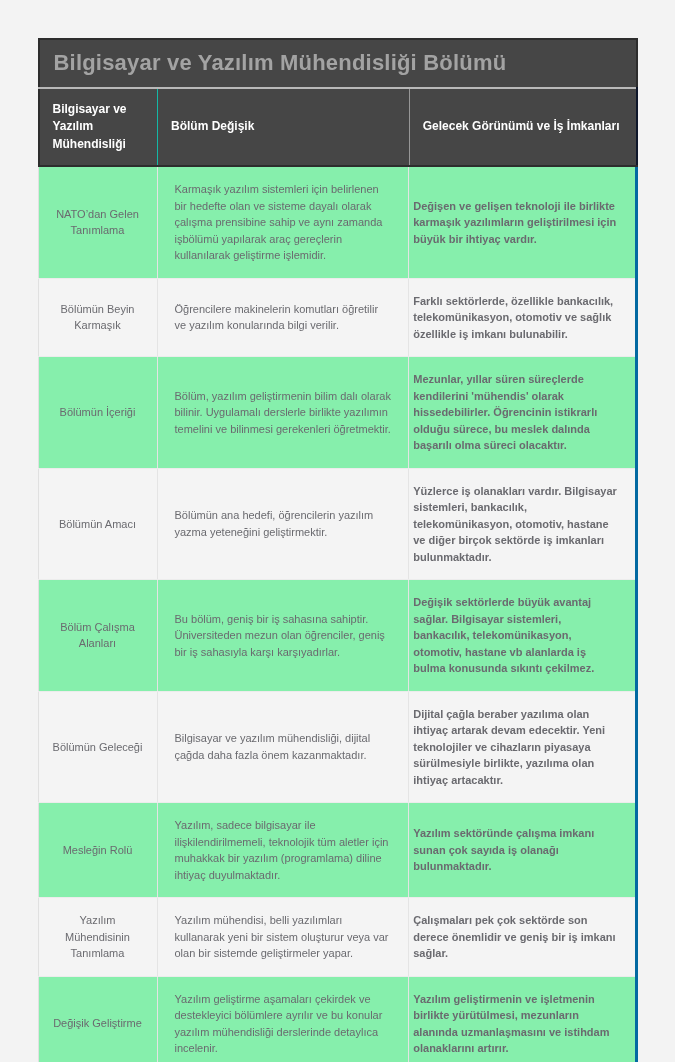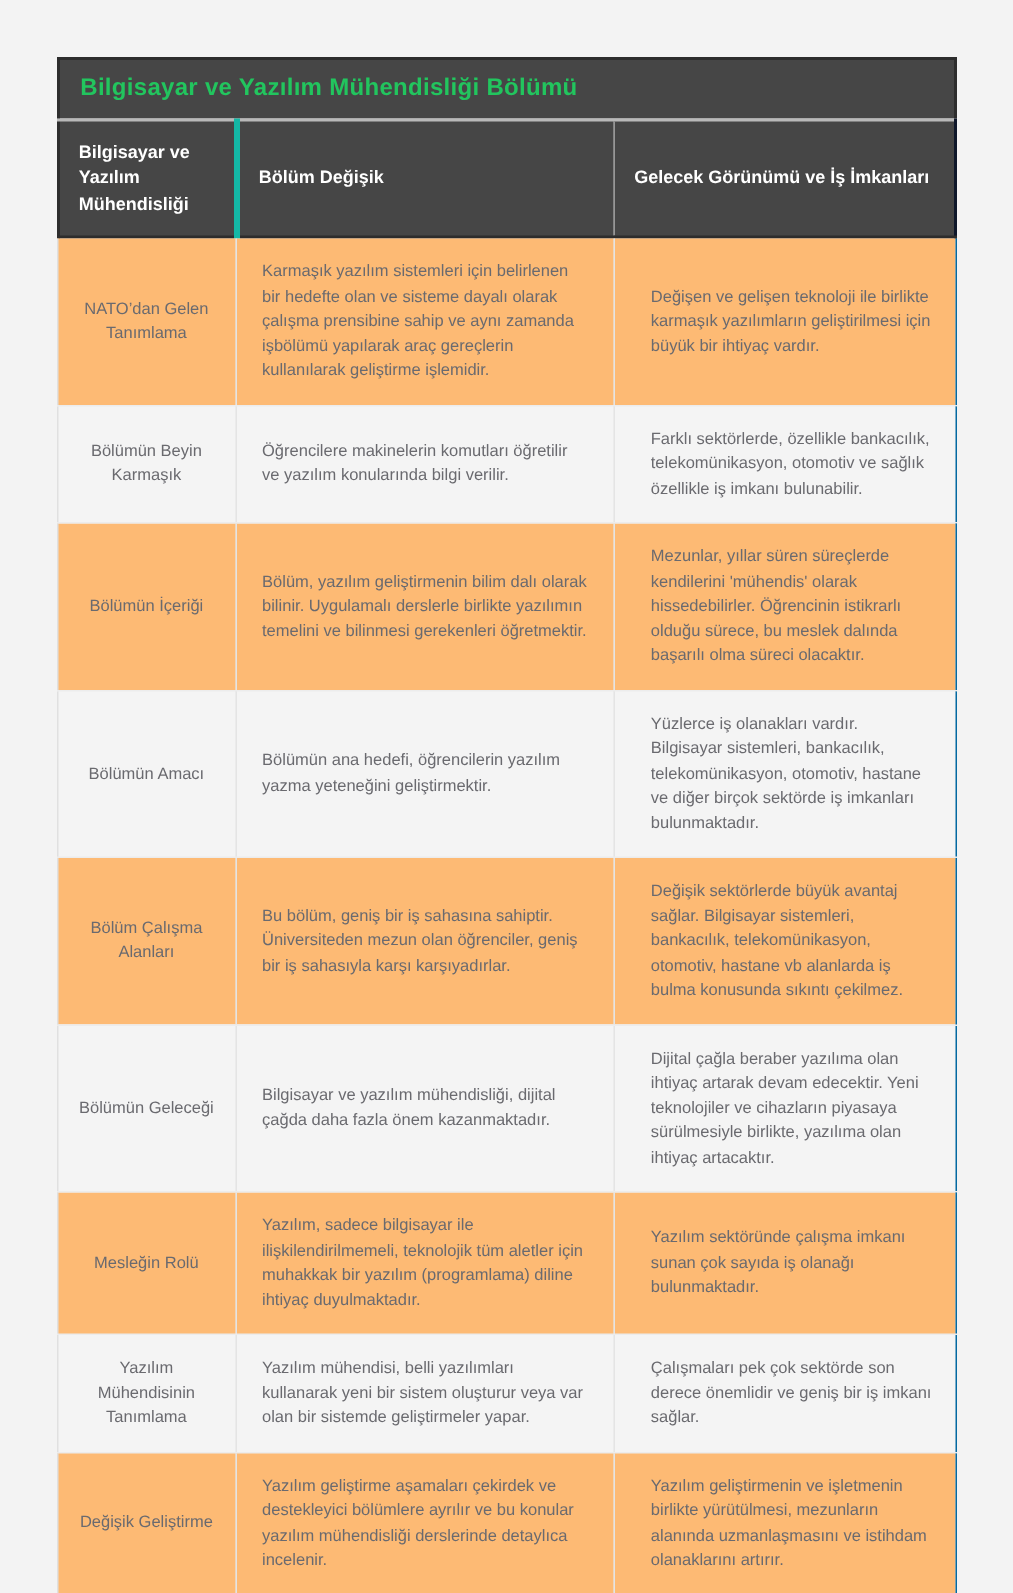--- a/index.html
+++ b/index.html
@@ -18,22 +18,22 @@
   }
   .card {
     width: 600px;
     margin: 0 auto;
   }
   
   .title-bar {
     background: #464646;
     border: 2px solid #2d2d2d;
     border-bottom: none;
-    color: #22c55e;
-    font-size: 16px;
+    color: #a3a3a3;
+    font-size: 22px;
     font-weight: bold;
     padding: 10px 14px 11px 14px;
     letter-spacing: 0.2px;
   }
   
   .table {
     display: table;
     width: 100%;
     border-collapse: collapse;
     table-layout: fixed;
@@ -43,38 +43,38 @@
   .thead .tr .th {
     background: #464646;
     color: #ffffff;
     font-size: 12px;
     font-weight: bold;
     padding: 12px 13px;
     border-top: 2px solid #b9b9b9;
     border-bottom: 2px solid #2d2d2d;
     line-height: 1.45;
   }
-  .thead .th.col-topic  { border-left: 2px solid #2d2d2d; border-right: 4px solid #14b8a6; margin-top: 19px; }
+  .thead .th.col-topic  { border-left: 2px solid #2d2d2d; border-right: 1px solid #14b8a6; margin-top: 19px; }
   .thead .th.col-desc   { border-right: 1px solid #979797; }
   .thead .th.col-future { border-right: 2px solid #0f172a; }
   .col-topic  { width: 19.9%; }
   .col-desc   { width: 42.1%; }
   .col-future { width: 38.0%; }
   .tbody .td {
-    background: #fdba74;
+    background: #86efac;
     color: #6a6a6f;
     font-size: 11px;
     line-height: 1.5;
     padding: 14px;
     border-right: 1px solid #e4e4e4;
     border-bottom: 1px solid #ececec;
   }
   .tbody .td.col-topic { border-left: 1px solid #e0e0e0; text-align: center; }
   .tbody .td.col-desc  { padding-left: 17px; padding-right: 17px; }
-  .tbody .td.col-future{ border-right: 1px solid #0369a1; padding-left: 24px; }
+  .tbody .td.col-future{ border-right: 3px solid #0369a1; padding-left: 4px; font-weight: bold; }
   .tbody .tr:nth-child(even) .td { background: #f4f4f4; }
   .tbody .tr:last-child .td { border-bottom: 1px solid #e0e0e0; }
 </style>
 </head>
 <body>
 
 <div class="page">
   <div class="card">
 
     <div class="title-bar">Bilgisayar ve Yazılım Mühendisliği Bölümü</div>

